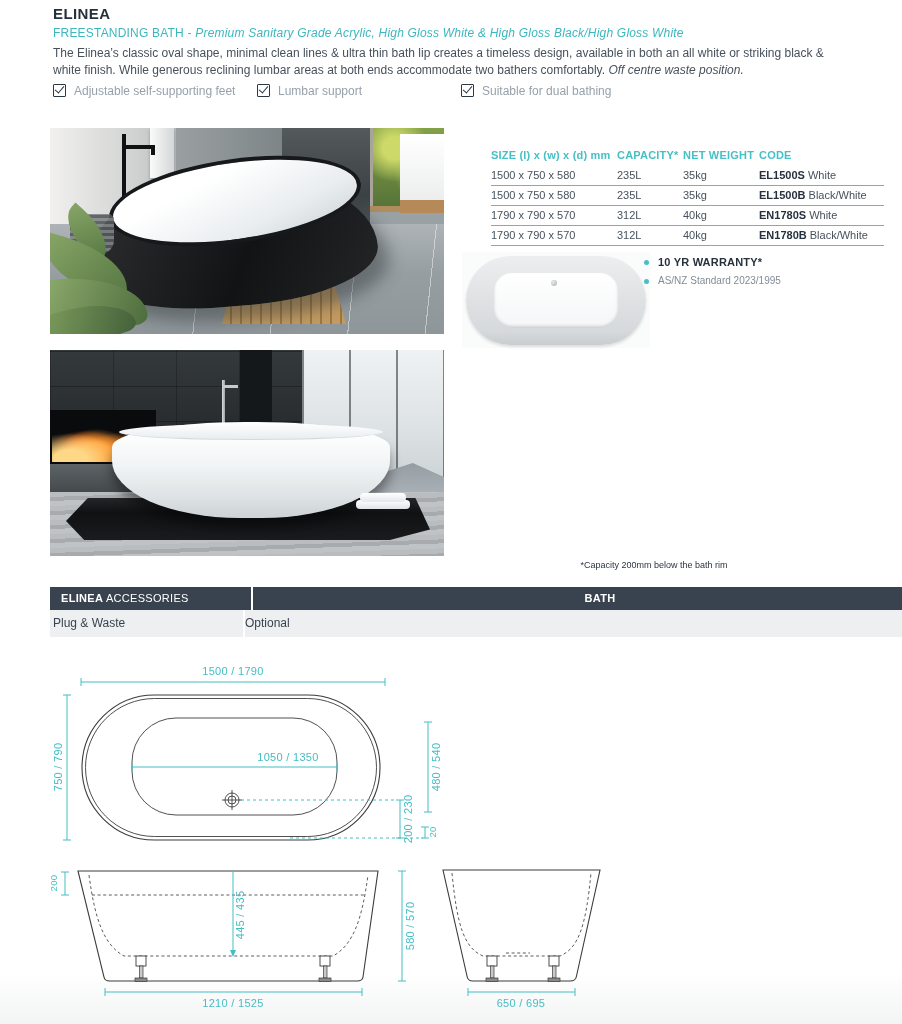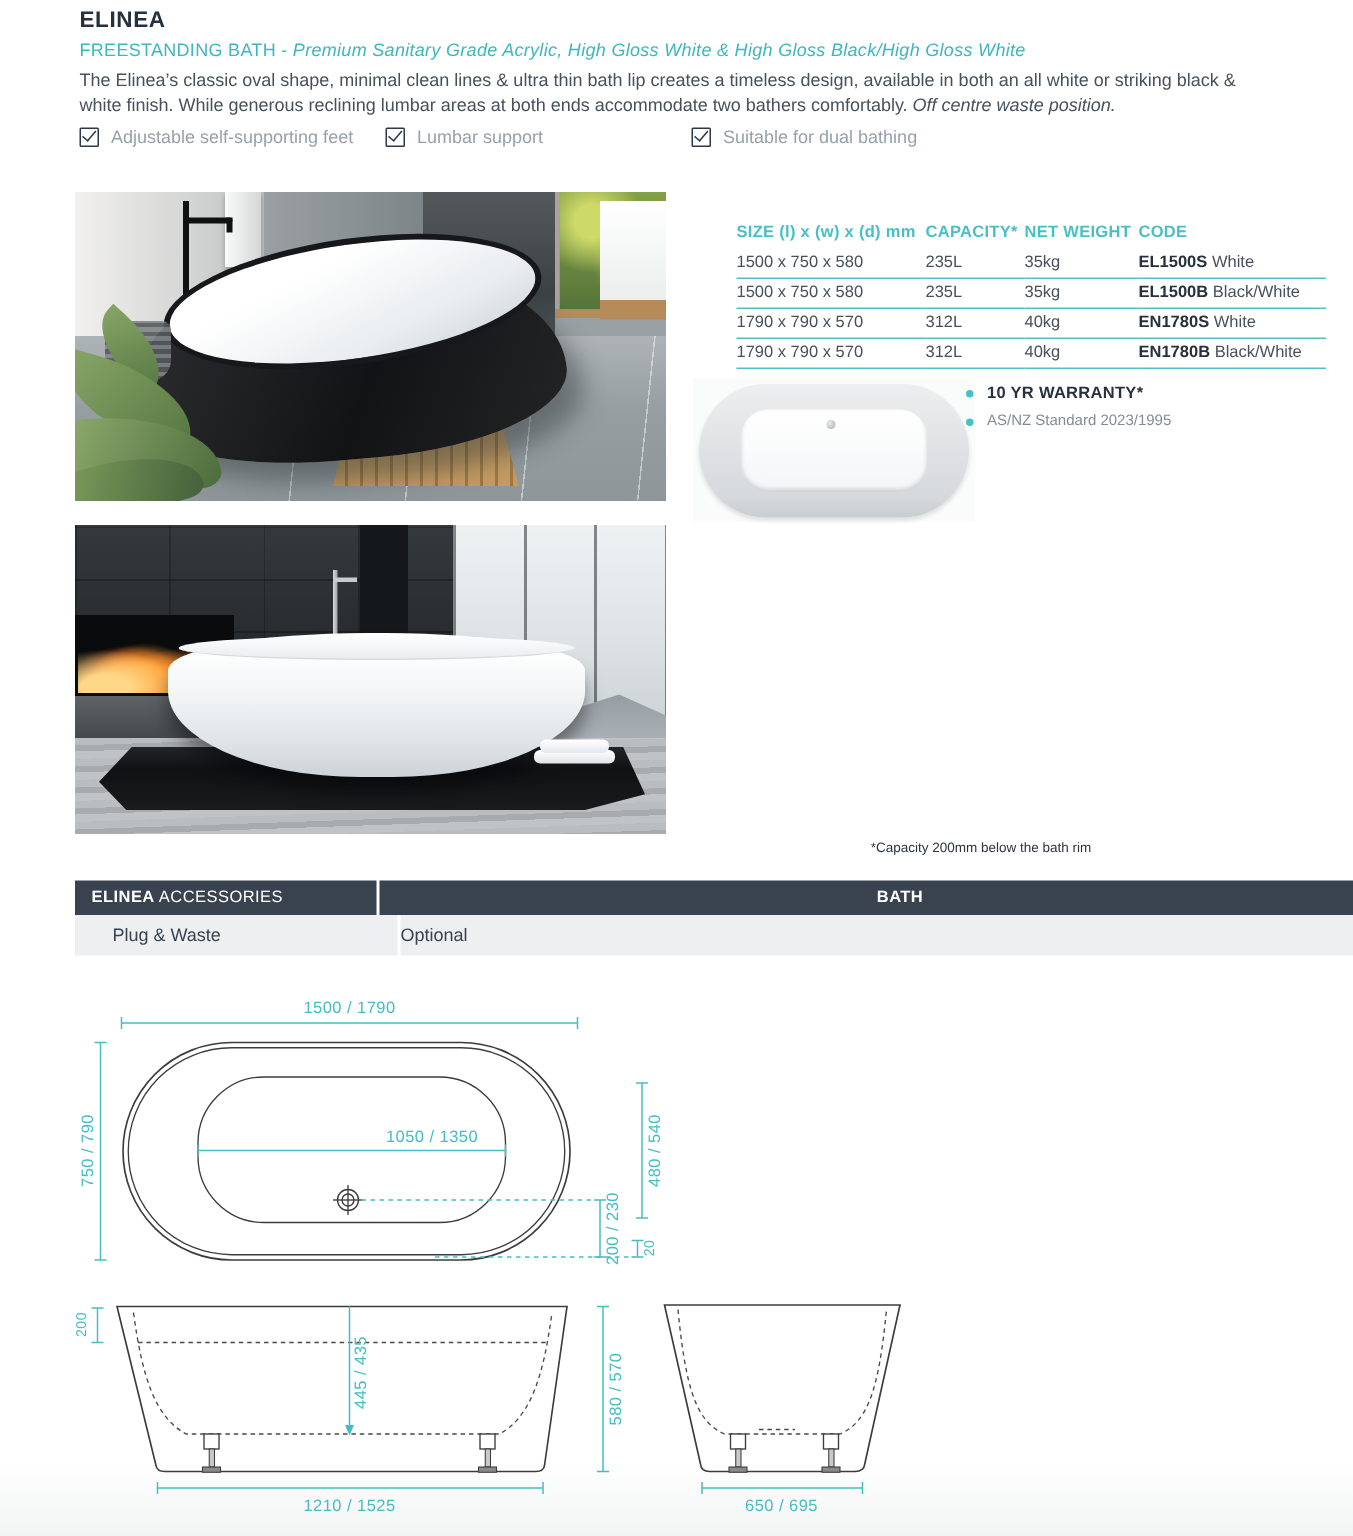--- a/index.html
+++ b/index.html
@@ -7,21 +7,21 @@
         font-family:"Liberation Sans",sans-serif;overflow:hidden;}
   .abs{position:absolute;}
 
   
   .title{left:53px;top:5px;font-size:15px;font-weight:bold;color:#27313E;letter-spacing:.4px;}
   .subtitle{left:53px;top:26px;font-size:12px;color:#3DB7BD;letter-spacing:.2px;}
   .subtitle .it{font-style:italic;}
   .descr{left:53px;top:45px;width:800px;font-size:12px;line-height:1.42;color:#47515C;}
   .descr .it{font-style:italic;}
   .features{left:53px;top:84px;width:800px;display:flex;}
-  .feature{display:flex;align-items:center;}
+  .feature{display:flex;align-items:flex-start;}
   .feature:nth-child(1){width:204px;}
   .feature:nth-child(2){width:204px;}
   .cb{position:relative;width:11px;height:11px;border:1.5px solid #2D3845;border-radius:1px;margin-right:8px;flex:none;}
   .cb::after{content:"";position:absolute;left:3px;top:-1px;width:4px;height:8px;
              border:solid #2D3845;border-width:0 1.8px 1.8px 0;transform:rotate(40deg);}
   .feature .lbl{font-size:12px;color:#97A1AB;}
 
   
   .photo{left:50px;width:394px;height:206px;overflow:hidden;background:#9aa1a5;}
   .photo1{top:128px;}
@@ -120,21 +120,21 @@
 
   .footnote{left:453px;top:560px;width:402px;text-align:center;font-size:9px;color:#2B3542;}
 
   
   .acc{left:50px;top:587px;width:897px;font-size:11px;}
   .acc-head{display:flex;height:23px;line-height:23px;color:#fff;letter-spacing:.3px;}
   .acc-head .c1{width:190px;background:#39434F;padding-left:11px;}
   .acc-head .c2{flex:1;background:#39434F;margin-left:2px;text-align:center;font-weight:bold;}
   .acc-head .b{font-weight:bold;}
   .acc-row{display:flex;height:27px;line-height:27px;color:#39434F;font-size:12px;}
-  .acc-row .c1{width:190px;background:#EDEFF1;padding-left:25px;}
+  .acc-row .c1{width:190px;background:#EDEFF1;padding-left:3px;}
   .acc-row .c2{flex:1;background:#EDEFF1;margin-left:2px;}
 
   
   .draw{left:40px;top:645px;}
   .outline{fill:none;stroke:#3C3C3C;stroke-width:1.1;}
   .thin{fill:none;stroke:#3C3C3C;stroke-width:.9;}
   .dash{fill:none;stroke:#4A4A4A;stroke-width:.9;stroke-dasharray:3 2.6;}
   .tdim{stroke:#45BEC3;stroke-width:1;fill:none;}
   .tdash{stroke:#45BEC3;stroke-width:1;stroke-dasharray:3 3;fill:none;}
   .dim{font-family:"Liberation Sans",sans-serif;font-size:11px;fill:#45BEC3;letter-spacing:.3px;}

